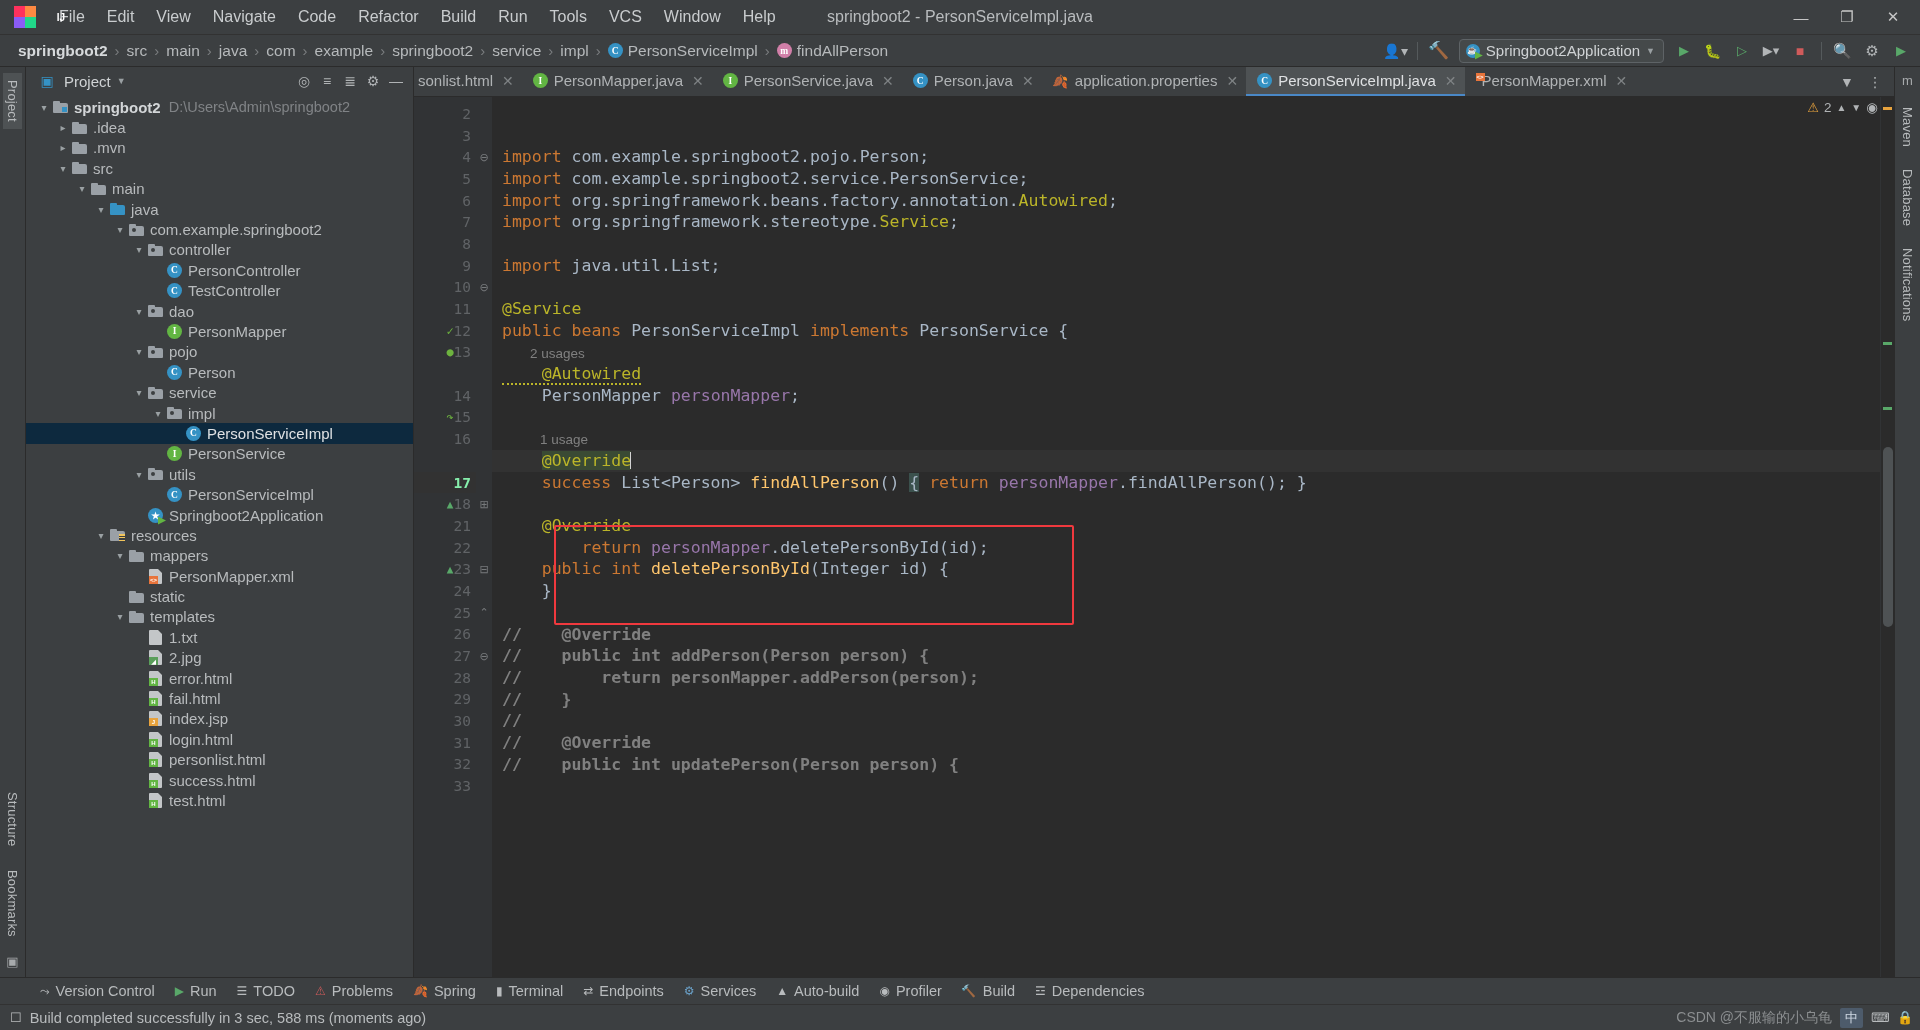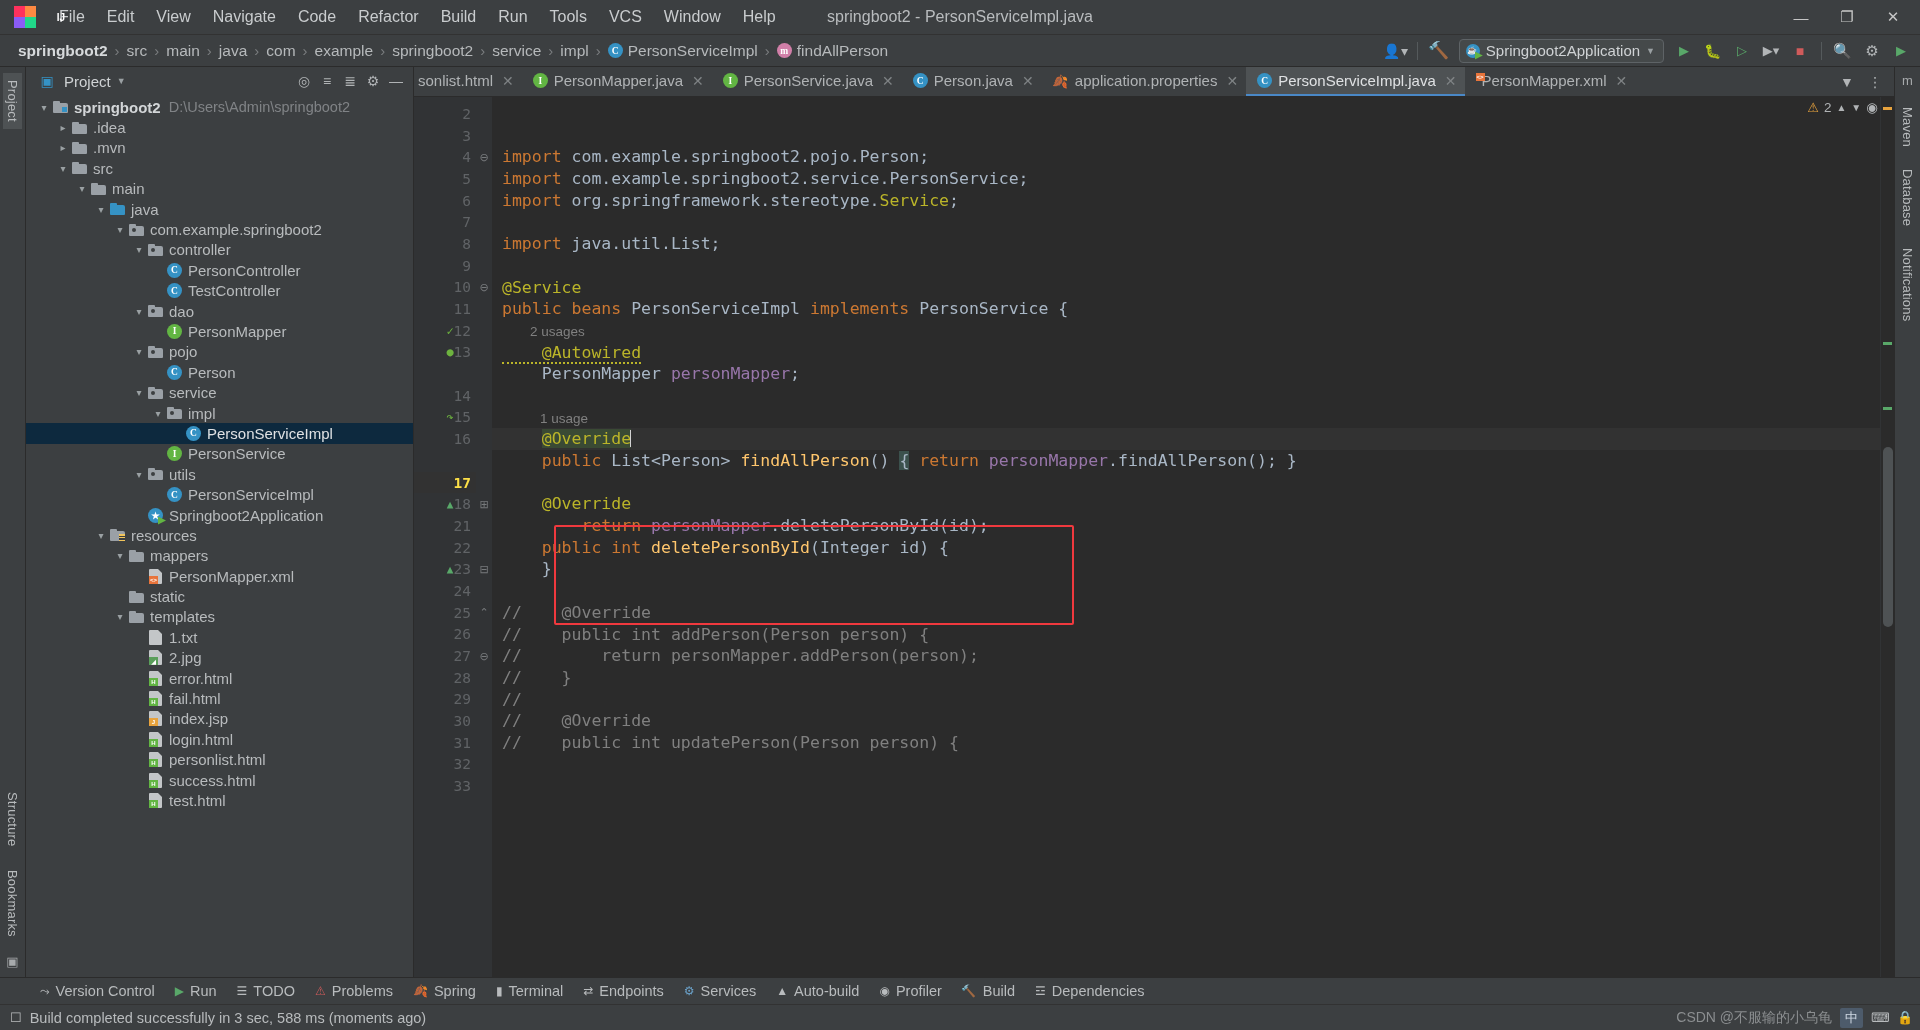--- a/index.html
+++ b/index.html
@@ -141,36 +141,36 @@
   .tab .x { color: #7f8385; font-size: 14px; margin-left: 3px; }
   .tabs-right { margin-left: auto; display: flex; align-items: center; gap: 2px; padding: 0 6px; }
 
   .ed-wrap { flex: 1 1 auto; display: flex; min-height: 0; position: relative; background: #2b2b2b; }
   .gutter {
     width: 62px; flex: 0 0 62px; background: #313335; position: relative; padding-top: 6px;
     font-family: "DejaVu Sans Mono", monospace; font-size: 14.5px;
   }
   .gline { height: 21.7px; display: flex; align-items: center; justify-content: flex-end; color: #606366;
      padding-right: 5px; position: relative; }
-  .gline.cur { color: #fde047; font-weight: bold; background: #323232; }
+  .gline.cur { color: #86efac; font-weight: bold; background: #323232; }
   .gmark { position: absolute; left: 28px; width: 16px; display:flex; align-items:center; justify-content:center; }
   .fold-col { width: 16px; flex: 0 0 16px; background: #313335; padding-top: 6px; }
   .fline { height: 21.7px; display: flex; align-items: center; justify-content: center; color: #777a7c; font-size: 11px; }
 
   .code {
     flex: 1 1 auto; position: relative; overflow: hidden; padding-top: 6px;
     font-family: "DejaVu Sans Mono", monospace; font-size: 16.5px; line-height: 21.7px;
     color: #a9b7c6; background: #2b2b2b;
   }
   .cl { height: 21.7px; white-space: pre; padding-left: 10px; }
   .cl.cur { background: #323232; }
   .hint { color: #808080; font-size: 13.5px; font-family: "Liberation Sans", sans-serif; }
   .kw { color: #cc7832; }
   .ann { color: #bbb529; }
-  .cmt { color: #808080; }
+  .cmt { color: #808080; font-weight: bold; }
   .fld { color: #9876aa; }
   .mth { color: #ffc66d; }
   .typ { color: #a9b7c6; }
   .sel-green { background: #3a4a34; }
   .brace-hl { background: #3b514d; }
   .caret { display: inline-block; width: 1px; height: 17px; background: #d3d3d3; vertical-align: -3px; margin-left: -1px;}
   .squig { border-bottom: 2px dotted #bbb529; }
 
   .redbox {
     position: absolute; border: 2px solid #f0393e; border-radius: 2px; pointer-events: none;
@@ -824,33 +824,34 @@
           <div class="fline"></div>
           <div class="fline"></div>
           <div class="fline"></div>
           <div class="fline"></div>
         </div>
       <div class="code" id="code">
         <div class="cl"></div>
           <div class="cl"></div>
           <div class="cl"><span class="kw">import </span><span class="typ">com.example.springboot2.pojo.Person;</span></div>
           <div class="cl"><span class="kw">import </span><span class="typ">com.example.springboot2.service.PersonService;</span></div>
+          <div class="cl"><span class="kw">import </span><span class="typ">org.springframework.beans.factory.annotation.</span><span class="ann">Autowired</span><span class="typ">;</span></div>
           <div class="cl"><span class="kw">import </span><span class="typ">org.springframework.stereotype.</span><span class="ann">Service</span><span class="typ">;</span></div>
           <div class="cl"></div>
           <div class="cl"><span class="kw">import </span><span class="typ">java.util.List;</span></div>
           <div class="cl"></div>
           <div class="cl"><span class="ann">@Service</span></div>
           <div class="cl"><span class="kw">public beans </span><span class="typ">PersonServiceImpl </span><span class="kw">implements </span><span class="typ">PersonService</span><span class="typ"> {</span></div>
           <div class="cl"><span class="hint" style="margin-left: 28px;">2 usages</span></div>
           <div class="cl"><span class="ann squig">    @Autowired</span></div>
           <div class="cl"><span class="typ">    PersonMapper </span><span class="fld">personMapper</span><span class="typ">;</span></div>
           <div class="cl"></div>
           <div class="cl"><span class="hint" style="margin-left: 38px;">1 usage</span></div>
           <div class="cl cur"><span class="typ">    </span><span class="ann sel-green">@Override</span><span class="caret"></span></div>
-          <div class="cl"><span class="kw">    public </span><span class="typ">List&lt;Person&gt; </span><span class="mth">findAllPerson</span><span class="typ">() </span><span class="typ brace-hl">{</span><span class="kw"> return </span><span class="fld">personMapper</span><span class="typ">.</span><span class="typ">findAllPerson</span><span class="typ">(); }</span></div>
+          <div class="cl"><span class="kw">    success </span><span class="typ">List&lt;Person&gt; </span><span class="mth">findAllPerson</span><span class="typ">() </span><span class="typ brace-hl">{</span><span class="kw"> return </span><span class="fld">personMapper</span><span class="typ">.</span><span class="typ">findAllPerson</span><span class="typ">(); }</span></div>
           <div class="cl"></div>
           <div class="cl"><span class="typ">    </span><span class="ann">@Override</span></div>
           <div class="cl"><span class="kw">        return </span><span class="fld">personMapper</span><span class="typ">.deletePersonById(id);</span></div>
           <div class="cl"><span class="kw">    public int </span><span class="mth">deletePersonById</span><span class="typ">(Integer </span><span class="typ">id</span><span class="typ">) {</span></div>
           <div class="cl"><span class="typ">    }</span></div>
           <div class="cl"></div>
           <div class="cl"><span class="cmt">//    @Override</span></div>
           <div class="cl"><span class="cmt">//    public int addPerson(Person person) {</span></div>
           <div class="cl"><span class="cmt">//        return personMapper.addPerson(person);</span></div>
           <div class="cl"><span class="cmt">//    }</span></div>

